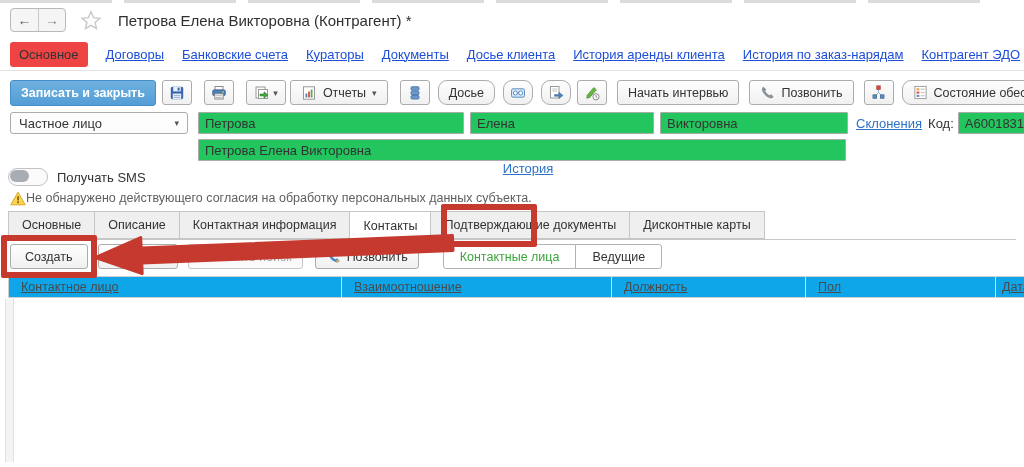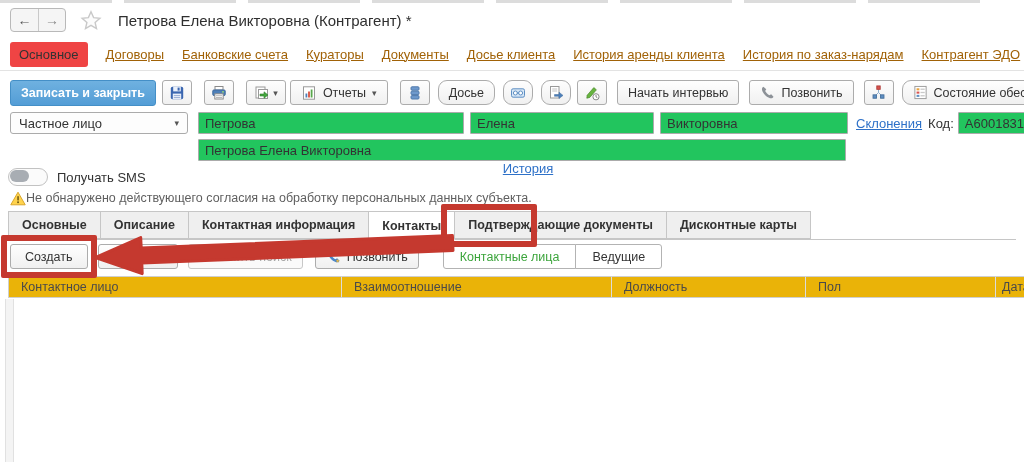--- a/index.html
+++ b/index.html
@@ -13,21 +13,21 @@
   .title-row{top:6px;left:10px;height:28px;gap:10px;}
   .navbtns{display:flex;border:1px solid #B9B9B9;border-radius:4px;overflow:hidden;background:#F5F5F5;}
   .navbtn{width:27px;height:22px;border:none;background:transparent;display:flex;align-items:center;justify-content:center;
           font-family:inherit;font-size:14px;color:#555;cursor:pointer;padding:0;}
   .navbtn + .navbtn{border-left:1px solid #C9C9C9;color:#8a8a8a;}
   .star{display:flex;align-items:center;margin-left:4px;}
   .title{font-size:15px;color:#2f2f2f;margin-left:6px;white-space:nowrap;}
   
   .nav-row{top:40px;left:10px;height:28px;gap:18px;white-space:nowrap;}
   .nav-active{background:#ef4444;border-radius:3px;padding:5px 9px;color:#333;}
-  .navlink{color:#a16207;text-decoration:underline;cursor:pointer;}
+  .navlink{color:#1d4ed8;text-decoration:underline;cursor:pointer;}
   .divider{position:absolute;top:70px;left:0;width:100%;height:1px;background:#E3E3E3;}
   
   .toolbar{top:79px;left:10px;height:27px;}
   .btn{height:25px;display:inline-flex;align-items:center;gap:6px;padding:0 10px;box-sizing:border-box;
        background:linear-gradient(#FEFEFE,#F0F0F0);border:1px solid #ACACAC;border-radius:3px;
        font-family:inherit;font-size:12.5px;color:#333;cursor:pointer;white-space:nowrap;}
   .btn.primary{background:linear-gradient(#6FB1E0,#539DD6);border-color:#448FC7;color:#fff;font-weight:bold;height:26px;}
   .ibtn{width:30px;justify-content:center;padding:0;}
   .ibtn.w40{width:40px;gap:3px;}
   .caret{font-size:9px;color:#555;}
@@ -46,36 +46,36 @@
   .sms-row{top:168px;left:8px;height:18px;gap:9px;}
   .toggle{width:38px;height:16px;border:1px solid #C2C2C2;border-radius:9px;background:#FBFBFB;position:relative;cursor:pointer;}
   .toggle .knob{position:absolute;left:1px;top:1px;width:19px;height:12px;border-radius:7px;background:#A8ADB3;}
   
   .warn-row{top:189px;left:10px;height:18px;gap:0;}
   .warn-text{font-size:12.5px;color:#5F5F5F;}
   
   .tabs-row{position:absolute;top:213px;left:8px;width:1008px;height:27px;display:flex;align-items:flex-end;
             border-bottom:1px solid #C6C6C6;box-sizing:border-box;}
   .tab{height:26px;display:flex;align-items:center;padding:0 13px;background:#EFEFEF;border:1px solid #C6C6C6;
-       margin-right:-1px;font-size:12.5px;color:#333;cursor:pointer;white-space:nowrap;font-weight:bold;}
+       margin-right:-1px;font-size:12.5px;color:#333;cursor:pointer;white-space:nowrap;}
   .tab.active{background:#fff;border-bottom:1px solid #fff;margin-bottom:-1px;height:27px;}
   
   .cmd-row{top:244px;left:10px;height:25px;}
   .btn.disabled{color:#A8A8A8;border-color:#C8C8C8;background:#FAFAFA;cursor:default;}
   .seggroup{display:flex;margin-left:24px;justify-content:space-between;}
   .seg{height:25px;display:flex;align-items:center;padding:0 16px;box-sizing:border-box;background:#fff;
        border:1px solid #B3B3B3;font-size:12.5px;color:#333;cursor:pointer;white-space:nowrap;}
   .seg.first{border-radius:3px 0 0 3px;}
   .seg.last{border-radius:0 3px 3px 0;margin-left:-1px;}
   .seg.active{color:#3CA53C;}
   
   .thead{position:absolute;top:276px;left:8px;height:22px;display:flex;}
-  .th{height:22px;box-sizing:border-box;display:flex;align-items:center;padding-left:12px;background:#eab308;
+  .th{height:22px;box-sizing:border-box;display:flex;align-items:center;padding-left:12px;background:#0ea5e9;
       border-top:1px solid #CFCFCF;border-bottom:1px solid #CFCFCF;border-right:1px solid #DCDCDC;
-      font-size:12.5px;color:#4A4A4A;cursor:pointer;white-space:nowrap;overflow:hidden;}
+      font-size:12.5px;color:#4A4A4A;cursor:pointer;white-space:nowrap;overflow:hidden;text-decoration:underline;}
   .th.first{border-left:1px solid #CFCFCF;}
   .th.last{border-right:none;padding-left:6px;}
   .tbody{position:absolute;top:298px;left:8px;width:1016px;height:164px;background:#fff;}
   .left-track{position:absolute;top:299px;left:5px;width:9px;height:163px;background:#F4F4F4;
               border-left:1px solid #E1E1E1;border-right:1px solid #E1E1E1;box-sizing:border-box;}
   
   .ann-box{position:absolute;border:6px solid #C5392F;border-radius:2px;box-sizing:border-box;z-index:60;pointer-events:none;}
   .arrow-overlay{position:absolute;left:0;top:0;z-index:61;pointer-events:none;}
 </style>
 </head>

